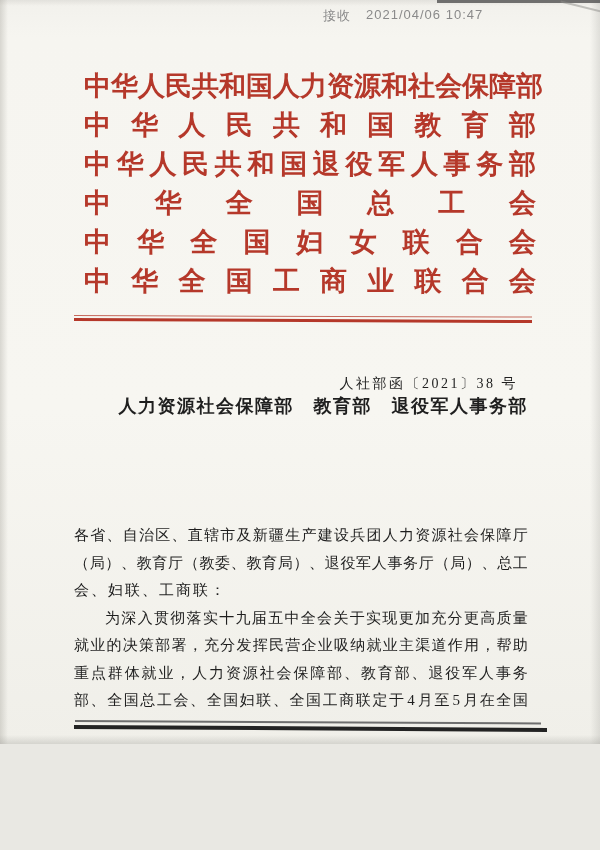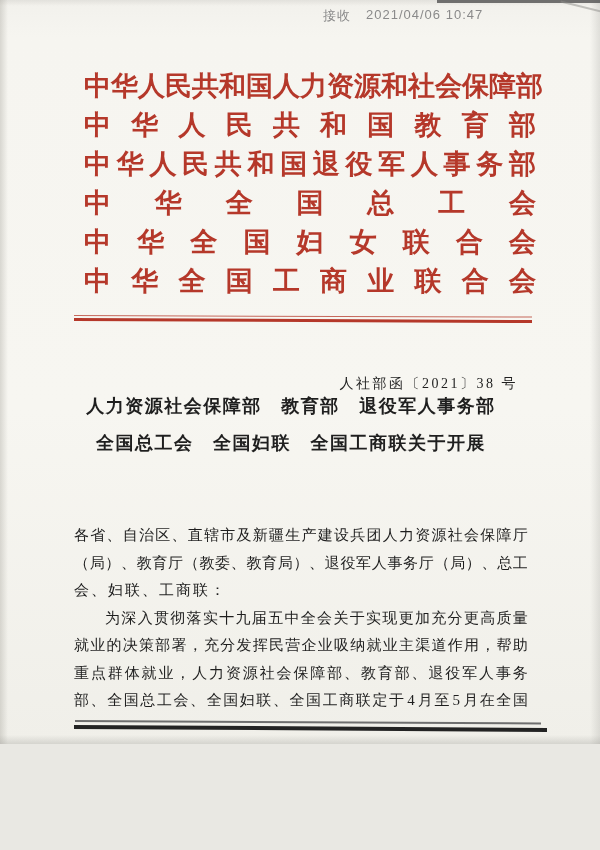--- a/index.html
+++ b/index.html
@@ -54,21 +54,21 @@
   .rule-thin{position:absolute;left:74px;top:315px;width:458px;height:1px;
     background:var(--letterhead-red);opacity:.75;transform:rotate(.2deg);transform-origin:left center;}
   .rule{position:absolute;left:74px;top:318px;width:458px;height:3px;
     background:var(--letterhead-red);transform:rotate(.25deg);transform-origin:left center;}
 
   .doc-no{
     position:absolute;right:82px;top:342px;
     font-size:14px;color:var(--ink);letter-spacing:2.5px;white-space:nowrap;margin-top:33px;
   }
 
-  .title{position:absolute;left:64px;top:388px;width:454px;text-align:center;}
+  .title{position:absolute;left:74px;top:388px;width:454px;text-align:right;}
   .title-line{
     font-size:18px;font-weight:bold;color:var(--ink);
     line-height:37px;letter-spacing:1.5px;white-space:nowrap;
   }
 
   .doc-body{position:absolute;left:74px;top:522px;width:454px;color:var(--ink);}
   .b-line{height:27.5px;font-size:15px;align-items:center;white-space:nowrap;}
   .b-line.plain{line-height:27.5px;letter-spacing:2px;}
   .b-line.indent{padding-left:31px;}
 
@@ -176,21 +176,20 @@
       </div>
   </div>
 
   <div class="rule-thin"></div>
   <div class="rule"></div>
 
   <div class="doc-no">人社部函〔2021〕38 号</div>
 
   <div class="title">
     <div class="title-line">人力资源社会保障部　教育部　退役军人事务部</div>
-    <div class="title-line">全国总工会　全国妇联　全国工商联关于开展</div>
   </div>
 
   <div class="doc-body">
     <div class="b-line cj">
         <span>各</span>
         <span>省</span>
         <span>、</span>
         <span>自</span>
         <span>治</span>
         <span>区</span>

